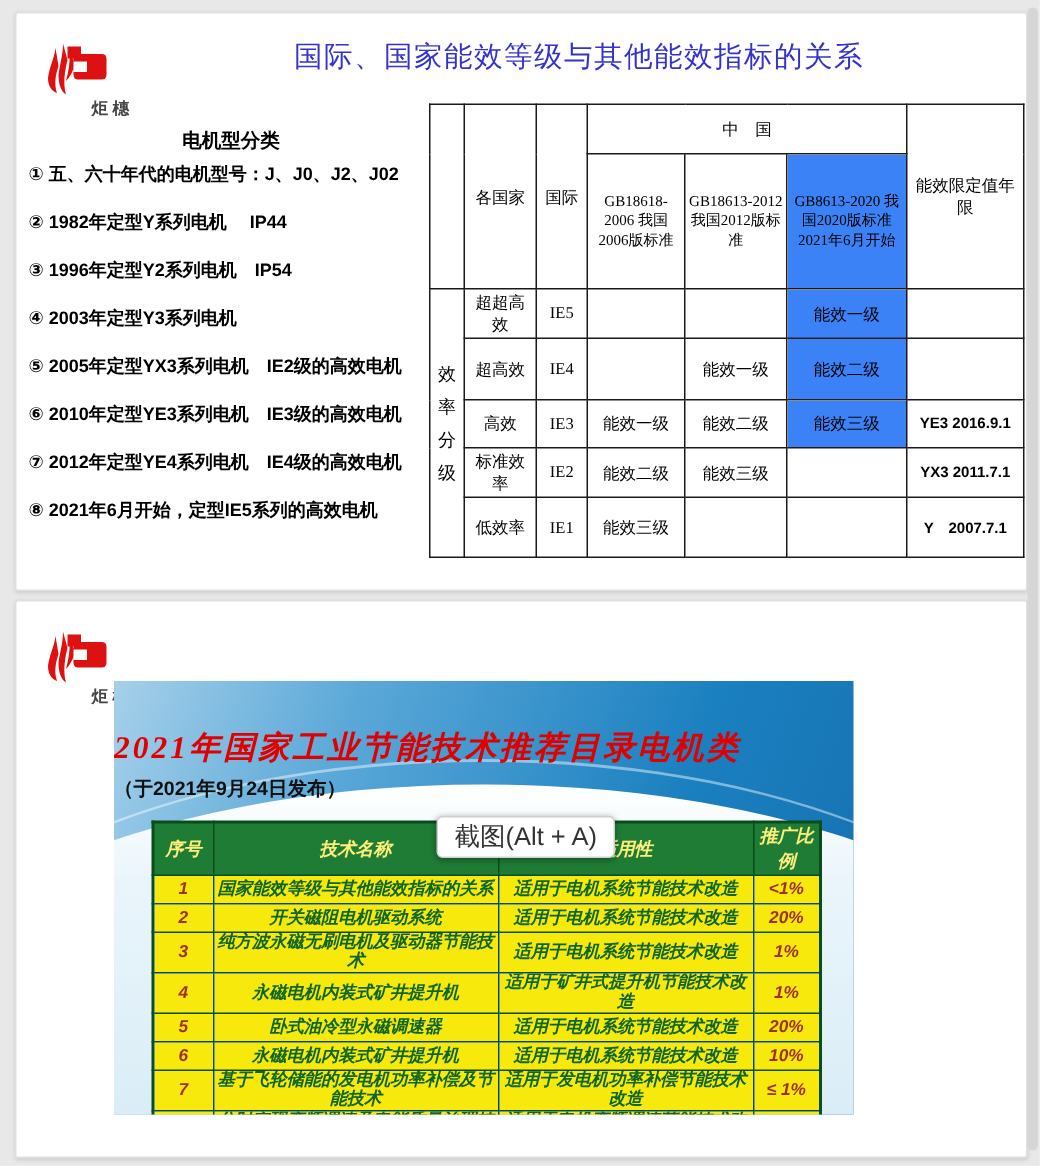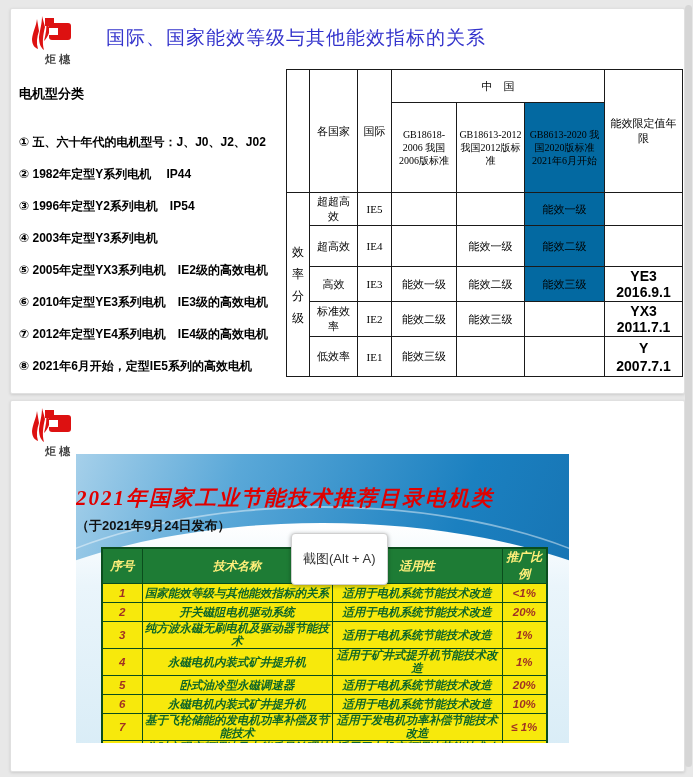--- a/index.html
+++ b/index.html
@@ -9,40 +9,40 @@
     font-family:"Liberation Sans","DejaVu Sans",sans-serif;
   }
   .slide{
     position:absolute;left:10px;width:673px;background:#ffffff;
     border:1px solid #e0e0e0;border-radius:2px;
     box-shadow:0 1px 3px rgba(0,0,0,0.12);
   }
   #slide1{top:8px;height:384px;}
   #slide2{top:400px;height:370px;}
   
-  .logo{position:absolute;left:18px;top:6px;width:60px;text-align:center;}
+  .logo{position:absolute;left:18px;top:19px;width:60px;text-align:right;}
   .logo svg{display:block;}
   .logo-text{font-size:11px;color:#444;letter-spacing:3px;margin-top:1px;font-weight:bold;}
   
   .s1-title{
-    position:absolute;left:95px;top:16px;width:470px;text-align:left;
+    position:absolute;left:95px;top:16px;width:470px;text-align:right;
     font-family:Liberation Mono, monospace;
     font-size:19px;color:#3333cc;letter-spacing:1px;
   }
   .motor-list{position:absolute;left:8px;top:76px;width:270px;}
-  .motor-heading{font-size:13px;font-weight:bold;color:#000;margin:0 0 32px 0;}
+  .motor-heading{font-size:13px;font-weight:bold;color:#000;margin:0 0 6px 0;text-align:center;}
   .motor-item{font-size:12px;font-weight:bold;color:#000;margin:0 0 17px 0;line-height:15px;}
   .eff-table-wrap{position:absolute;left:275px;top:60px;}
   table.eff{border-collapse:collapse;table-layout:fixed;width:396px;
     font-family:"Liberation Serif","DejaVu Serif",serif;}
   table.eff td{border:1px solid #1a1a1a;text-align:center;vertical-align:middle;
     font-size:11px;color:#000;padding:1px 2px;overflow:hidden;}
   table.eff td.gb{font-size:10px;line-height:13px;}
-  table.eff td.hl{background:#0369a1;}
-  table.eff td.limit-val{font-weight:bold;font-size:14px;
+  table.eff td.hl{background:#3b82f6;}
+  table.eff td.limit-val{font-weight:bold;font-size:10px;
     font-family:"Liberation Sans","DejaVu Sans",sans-serif;}
   .vlabel{display:inline-block;width:13px;word-break:break-all;line-height:22px;font-size:12px;}
   
   .promo{
     position:absolute;left:65px;top:53px;width:493px;height:289px;overflow:hidden;
     background:linear-gradient(110deg,#a6d0ea 0%,#5aa8d8 28%,#1b80c0 68%,#156fae 100%);
   }
   .promo .swoosh{
     position:absolute;left:-35%;top:24%;width:170%;height:135%;
     border-radius:50%;
@@ -69,23 +69,23 @@
     background:#1e7c35;color:#ffef7a;font-size:12px;font-weight:bold;
     border:1px solid #0a4d1d;height:21px;padding:0 2px;
   }
   table.gt td{
     background:#f7e90c;border:1px solid #0a4d1d;text-align:center;
     font-size:11.5px;font-weight:bold;color:#0f6628;
     padding:0 2px;height:18px;line-height:13px;overflow:hidden;
   }
   table.gt td.num,table.gt td.ratio{color:#a03224;}
   .tooltip{
-    position:absolute;left:215px;top:79px;height:26px;line-height:26px;
-    padding:12px 11px;background:#ffffff;border:1px solid #d0d0d0;border-radius:4px;
-    box-shadow:0 1px 4px rgba(0,0,0,0.35);font-size:13px;color:#333;white-space:nowrap;
+    position:absolute;left:215px;top:90px;height:26px;line-height:26px;
+    padding:0 11px;background:#ffffff;border:1px solid #d0d0d0;border-radius:4px;
+    box-shadow:0 1px 4px rgba(0,0,0,0.35);font-size:17px;color:#333;white-space:nowrap;
   }
   
   .scrollbar{position:absolute;right:1px;top:5px;width:7px;height:762px;
     background:#d6d6d6;border-radius:4px;}
 </style>
 </head>
 <body>
 
 <div class="slide" id="slide1">
   <div class="logo">

